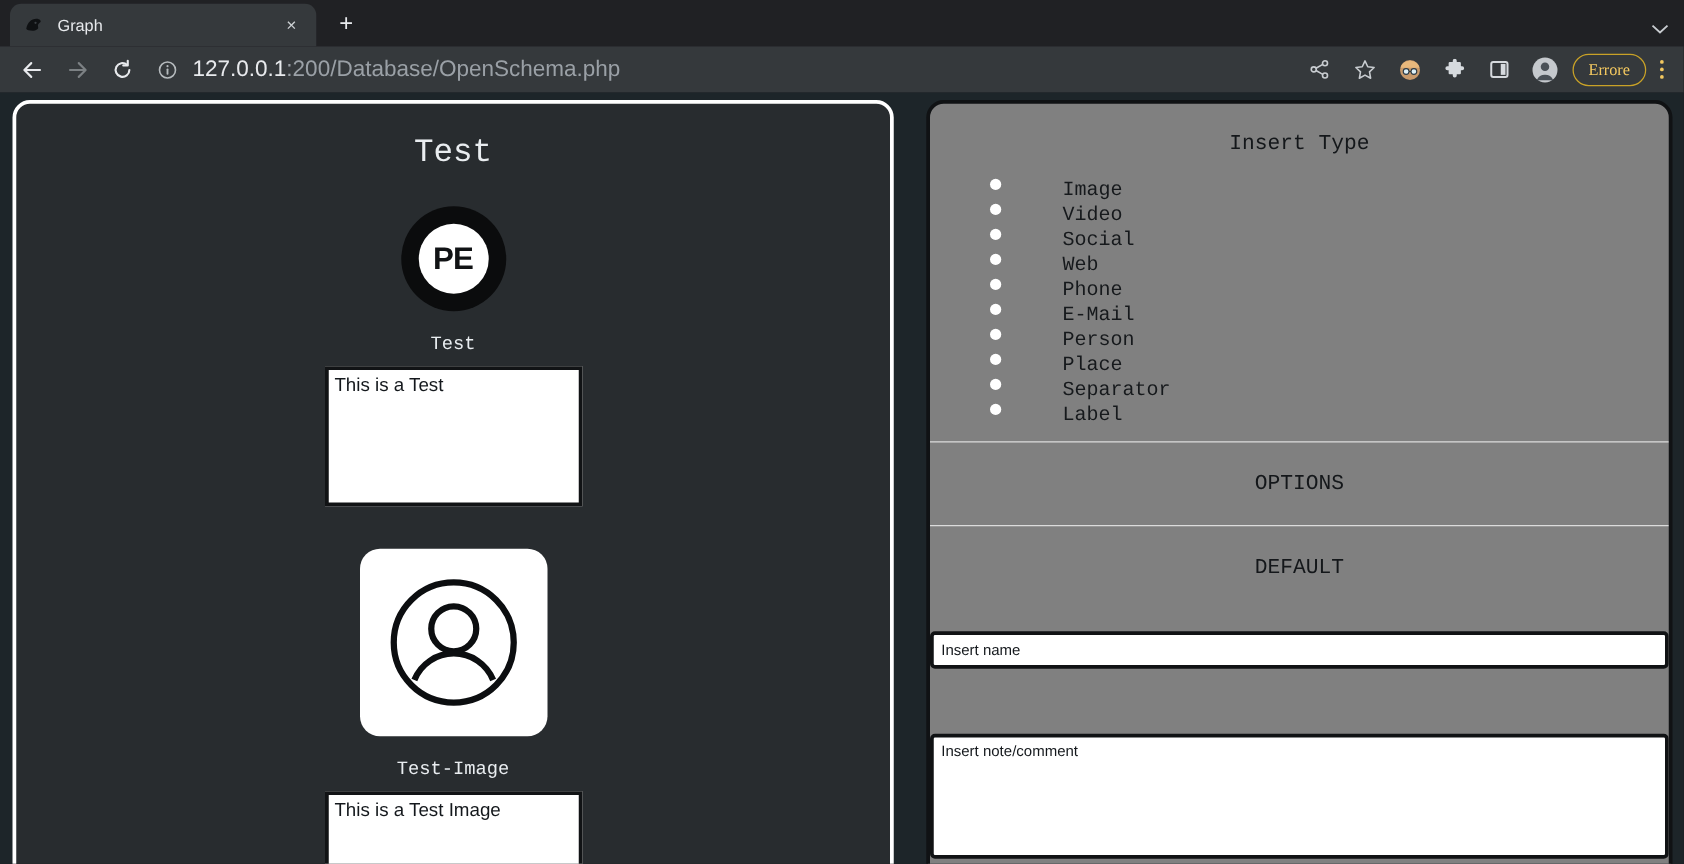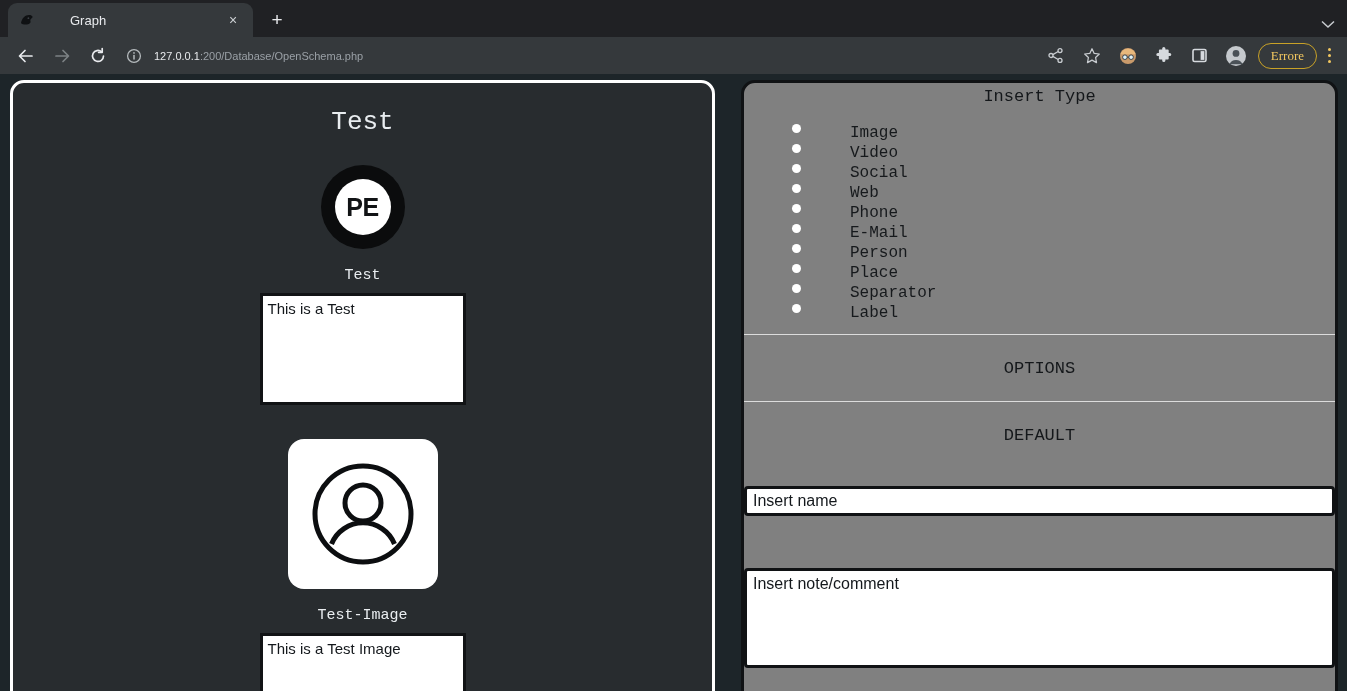--- a/index.html
+++ b/index.html
@@ -18,21 +18,20 @@
     display: flex; align-items: flex-end; position: relative;
   }
   .tab {
     margin-left: 8px;
     width: 245px; height: 34px;
     background: #35393c;
     border-radius: 9px 9px 0 0;
     display: flex; align-items: center;
     padding: 0 10px;
     position: relative;
-    gap: 24px;
   }
   .tab-favicon {
     width: 17px; height: 17px; flex: 0 0 17px;
     margin-right: 11px;
     display: flex; align-items: center; justify-content: center;
   }
   .tab-title {
     flex: 1; color: #e8eaed; font-size: 13px;
     white-space: nowrap; overflow: hidden; text-overflow: ellipsis;
   }
@@ -60,21 +59,21 @@
     width: 30px; height: 30px; margin: 0 3px;
     display: flex; align-items: center; justify-content: center;
     border-radius: 50%;
   }
   .omnibox {
     flex: 1; height: 28px; margin: 0 6px 0 10px;
     display: flex; align-items: center;
     border-radius: 14px;
   }
   .info-icon { margin-right: 12px; display: flex; align-items: center; }
-  .url { font-size: 11px; color: #9aa0a6; white-space: nowrap; }
+  .url { font-size: 18px; color: #9aa0a6; white-space: nowrap; }
   .url .host { color: #e8eaed; }
   .tool-icon {
     width: 30px; height: 30px; margin: 0 3px;
     display: flex; align-items: center; justify-content: center;
     border-radius: 50%; flex: 0 0 auto;
   }
   .err-pill {
     height: 26px; border: 1px solid #c9a227; border-radius: 13px;
     color: #f3c860; font-size: 13px;
     display: flex; align-items: center; padding: 0 12px;
@@ -159,21 +158,21 @@
     background: #808080;
     border: 3px solid #101214;
     border-radius: 14px;
     overflow: hidden;
   }
   .fp-section-title {
     font-family: "Liberation Mono", monospace;
     font-size: 17px; color: #14171a;
     text-align: center;
   }
-  .type-block { padding-top: 4px; padding-bottom: 10px; }
+  .type-block { padding-top: 23px; padding-bottom: 10px; }
   .type-list { margin-top: 18px; padding-left: 48px; }
   .type-item {
     display: flex; 
     height: 20px;
   }
   .bullet {
     width: 9px; height: 9px; border-radius: 50%;
     background: #ffffff; flex: 0 0 9px;
   }
   .type-label {
@@ -188,21 +187,21 @@
   }
   .fp-inputs { padding: 18px 0 0 0; }
   .fp-field {
     display: block;
     width: 591px;
     margin: 0 0 0 0;
     background: #ffffff;
     border: 3px solid #101214;
     border-radius: 4px;
     font-family: "Liberation Sans", sans-serif;
-    font-size: 16px; color: #404040;
+    font-size: 12px; color: #404040;
     padding: 4px 6px;
     outline: none;
   }
   .fp-field::placeholder { color: #14181c; opacity: 1; }
   .fp-input { height: 30px; }
   .fp-textarea { height: 100px; resize: none; }
   .fp-gap { height: 26px; }
 </style>
 </head>
 <body>

